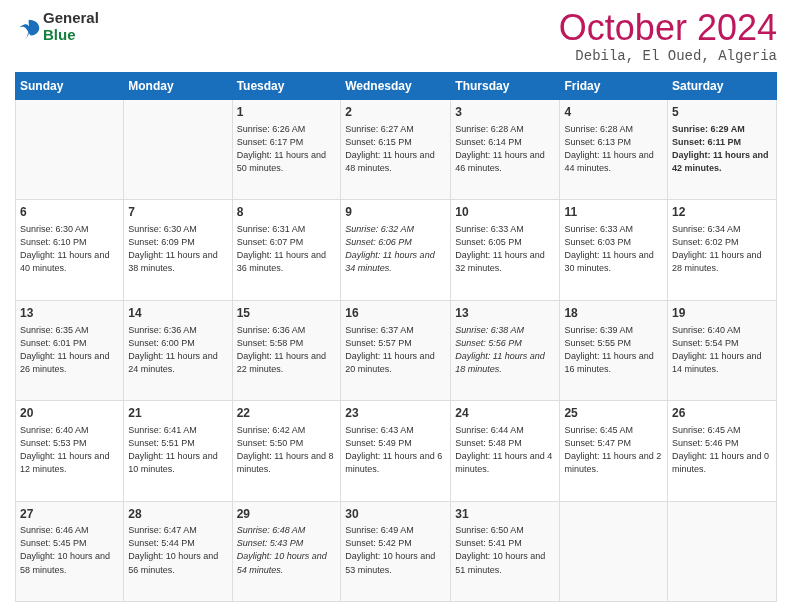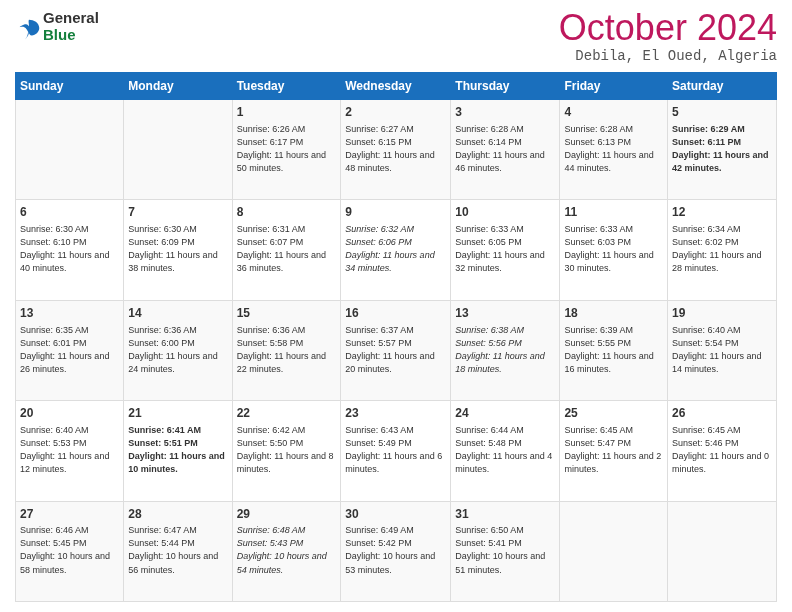--- a/index.html
+++ b/index.html
@@ -255,21 +255,21 @@
         </tr>
         <tr>
           <td>
             <span class="day-number">20</span>
             <div class="day-info" style="white-space: pre-line;">Sunrise: 6:40 AM
 Sunset: 5:53 PM
 Daylight: 11 hours and 12 minutes.</div>
           </td>
           <td>
             <span class="day-number">21</span>
-            <div class="day-info" style="white-space: pre-line; font-weight: bold;">Sunrise: 6:41 AM
+            <div class="day-info" style="white-space: pre-line;">Sunrise: 6:41 AM
 Sunset: 5:51 PM
 Daylight: 11 hours and 10 minutes.</div>
           </td>
           <td>
             <span class="day-number">22</span>
             <div class="day-info" style="white-space: pre-line;">Sunrise: 6:42 AM
 Sunset: 5:50 PM
 Daylight: 11 hours and 8 minutes.</div>
           </td>
           <td>

